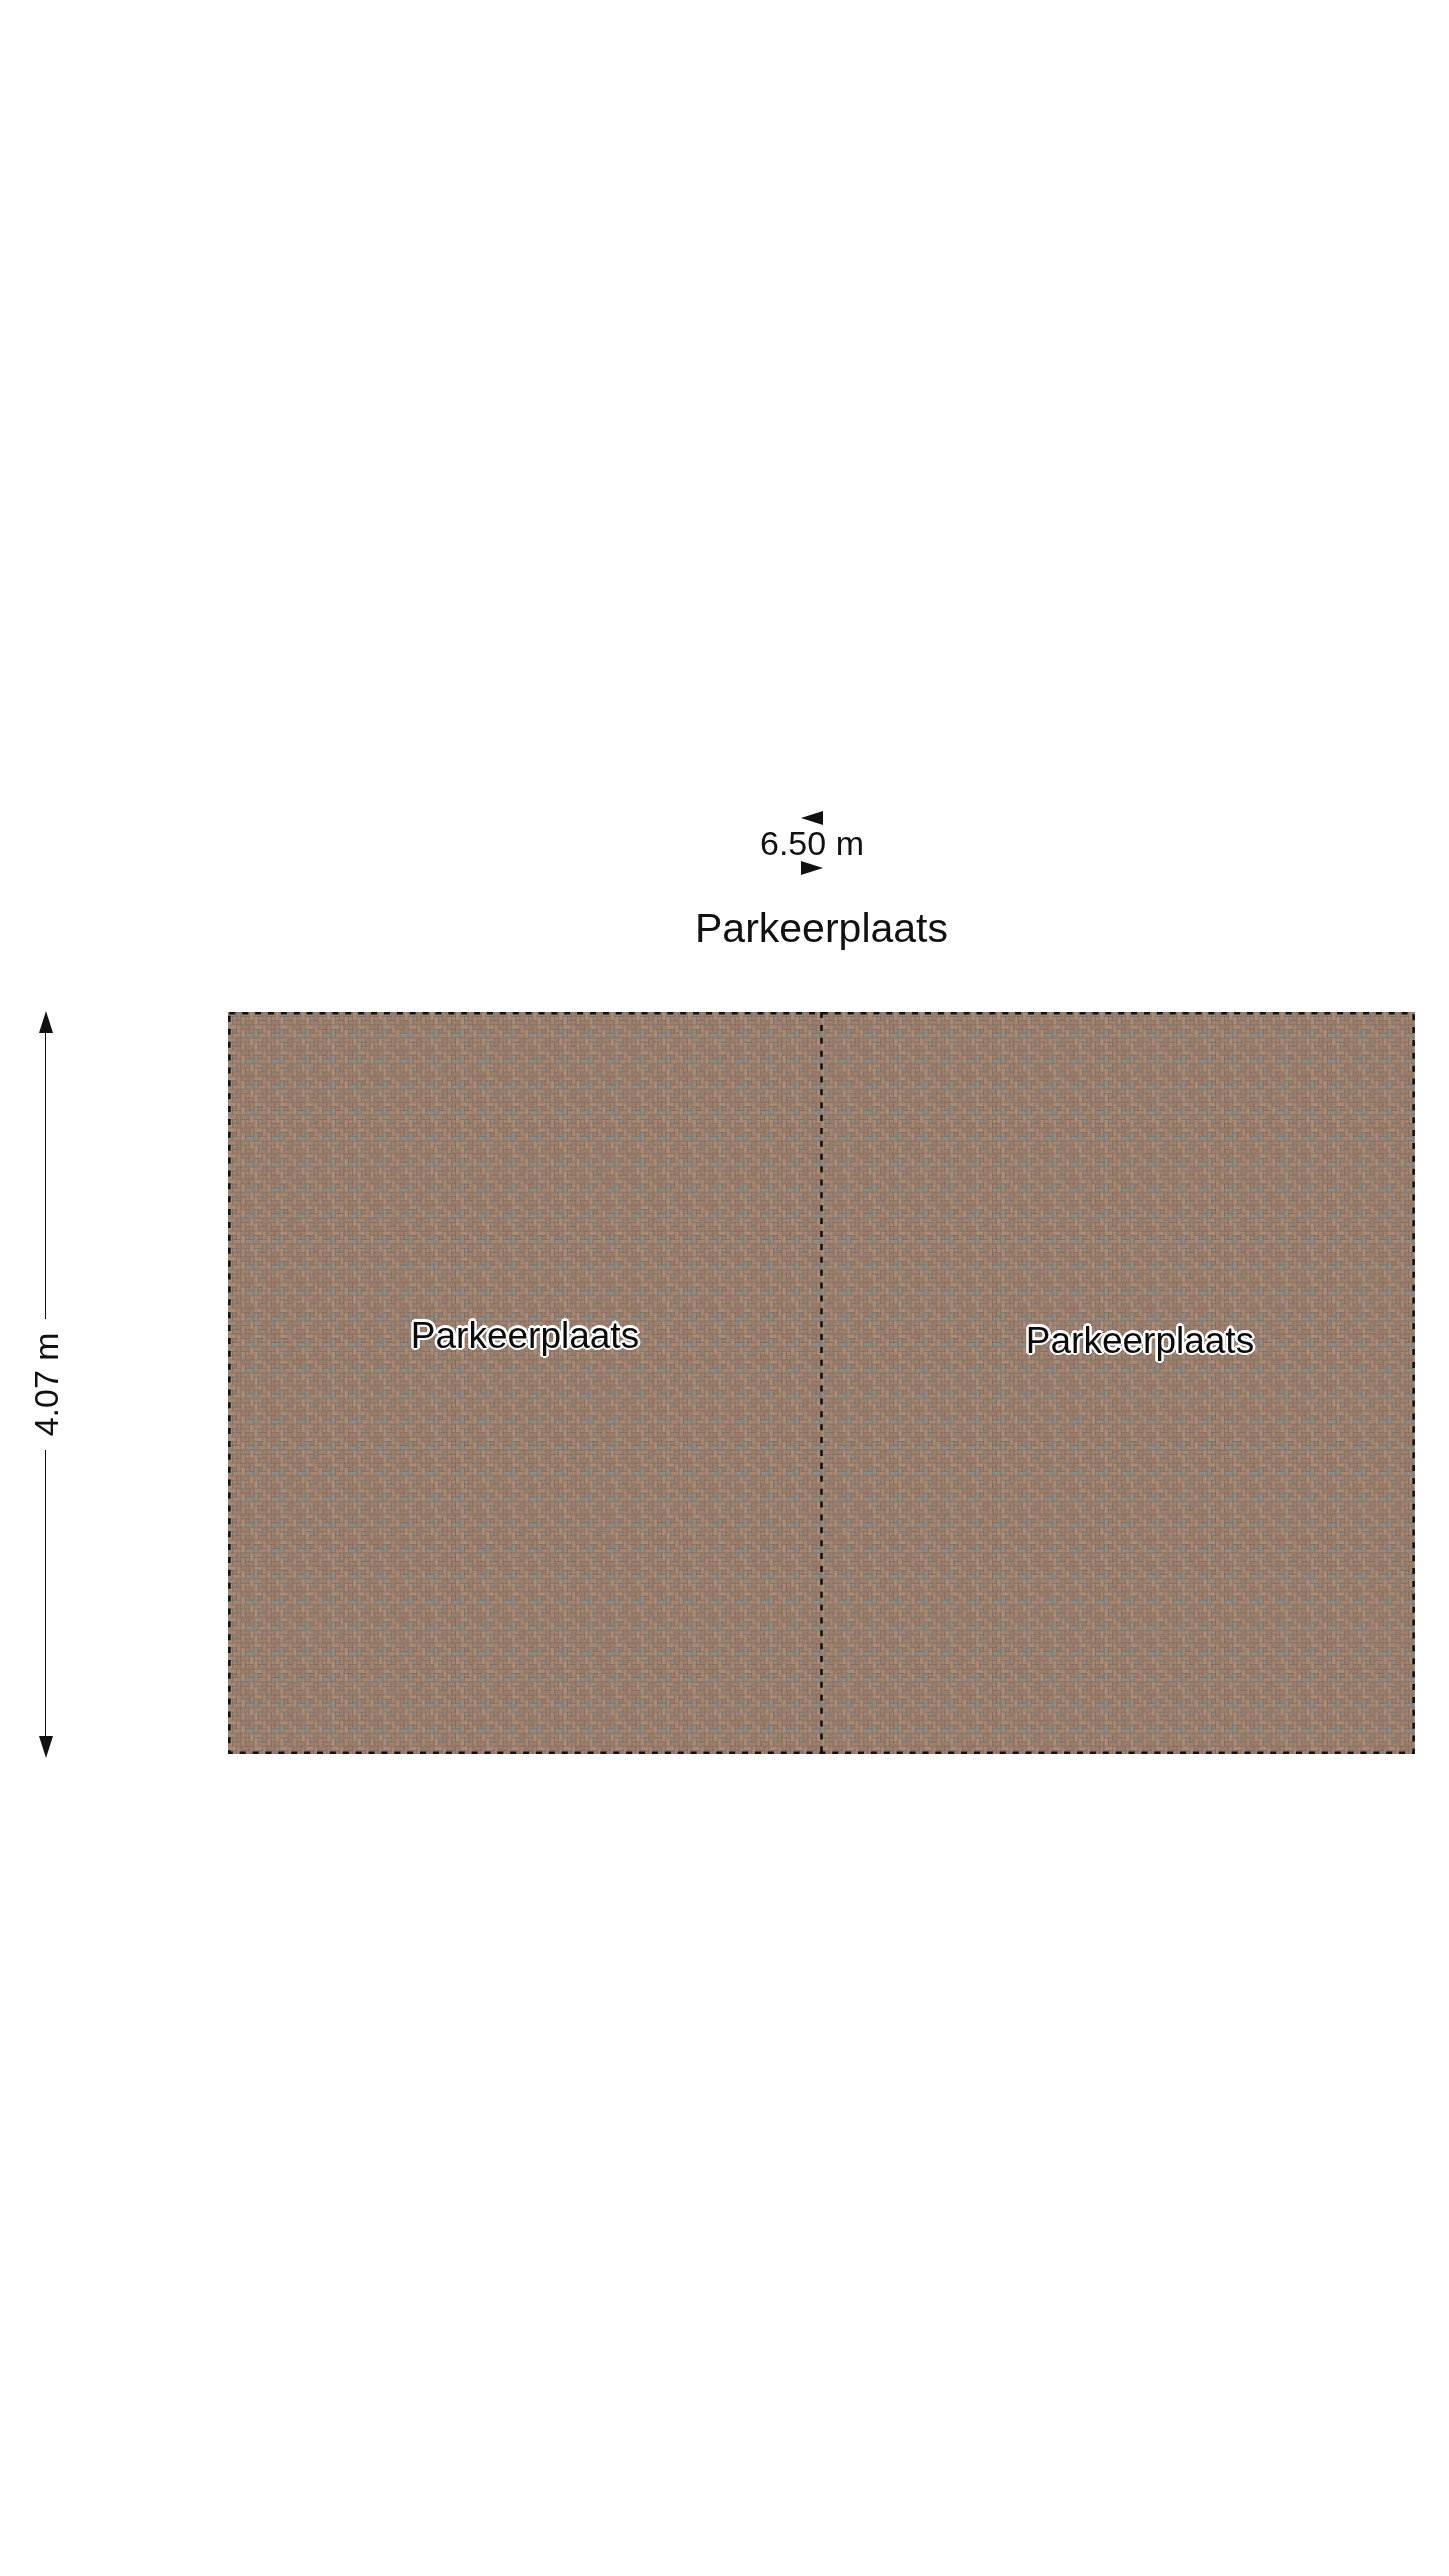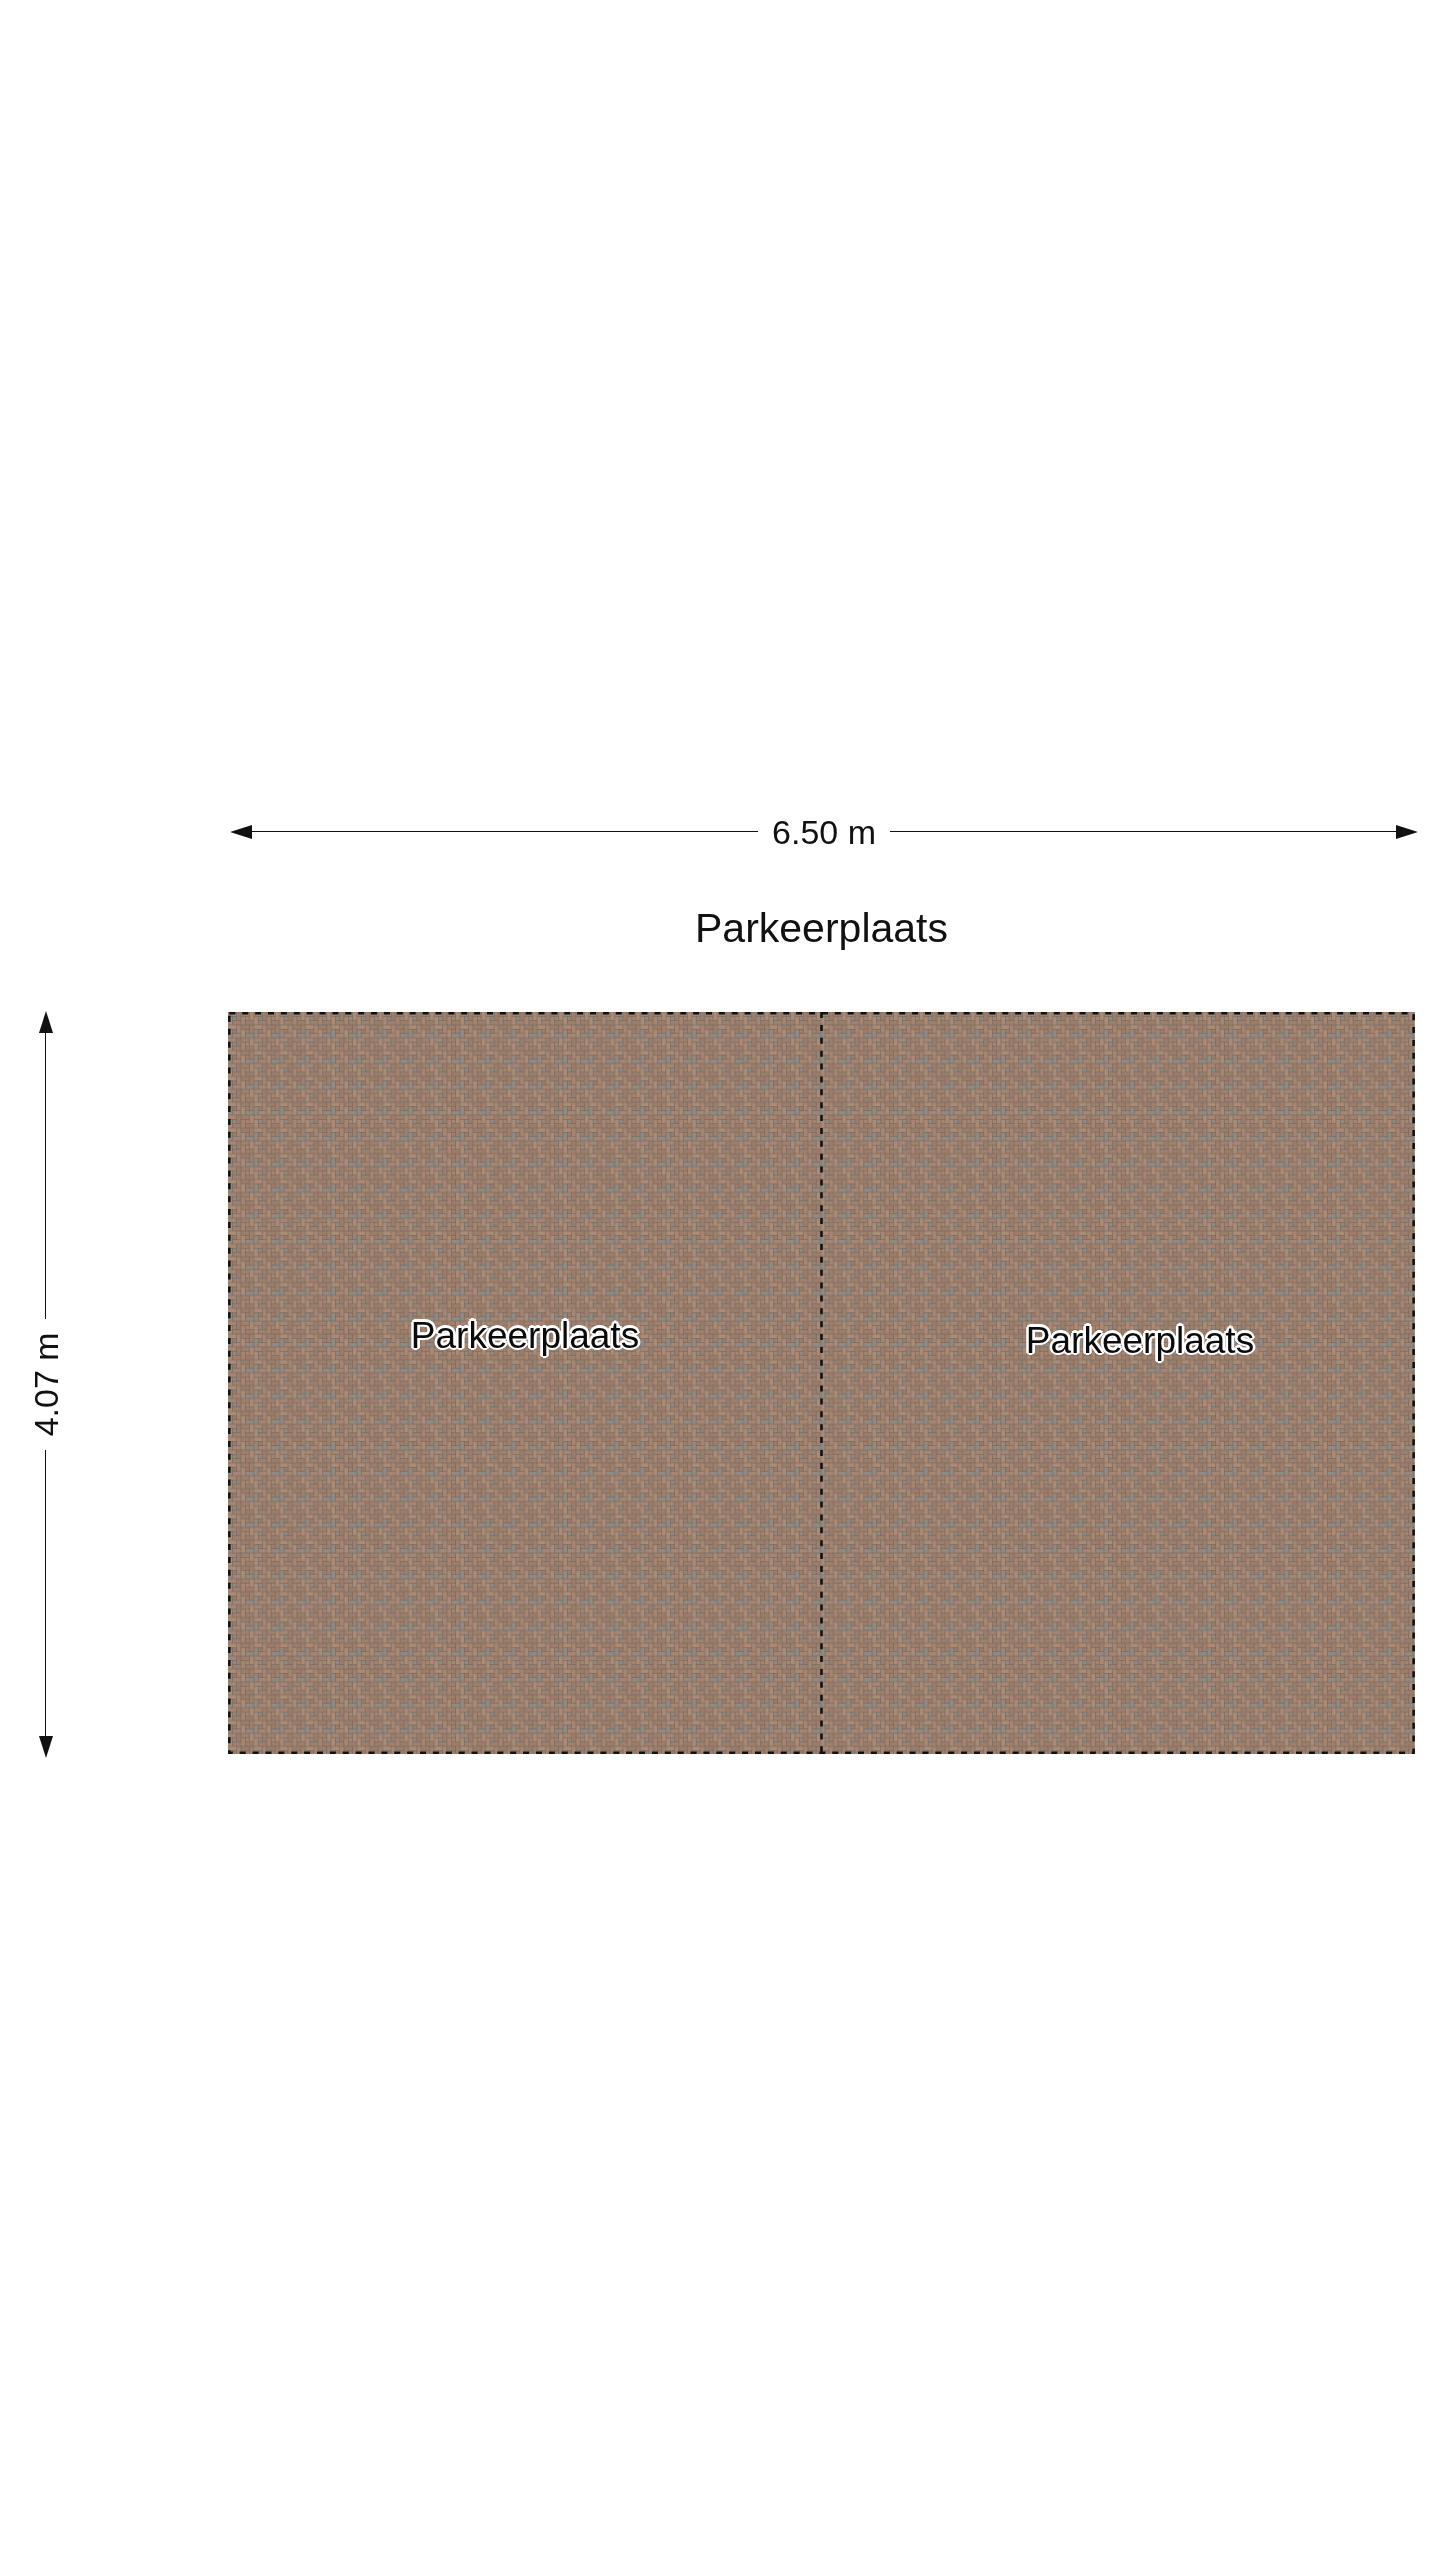--- a/index.html
+++ b/index.html
@@ -29,25 +29,25 @@
     color: var(--text, #111111);
   }
 
   
   .dim {
     position: absolute;
     display: flex;
     align-items: center;
   }
   .dim-h {
-    left: 230px;
+    left: 218px;
     top: 811px;
     width: 1188px;
     height: 41px;
-    flex-direction: row;
+    flex-direction: column;
   }
   .dim-v {
     left: 25px;
     top: 1011px;
     width: 41px;
     height: 747px;
     flex-direction: column;
   }
   .dim-line-h {
     flex: 1 1 auto;

